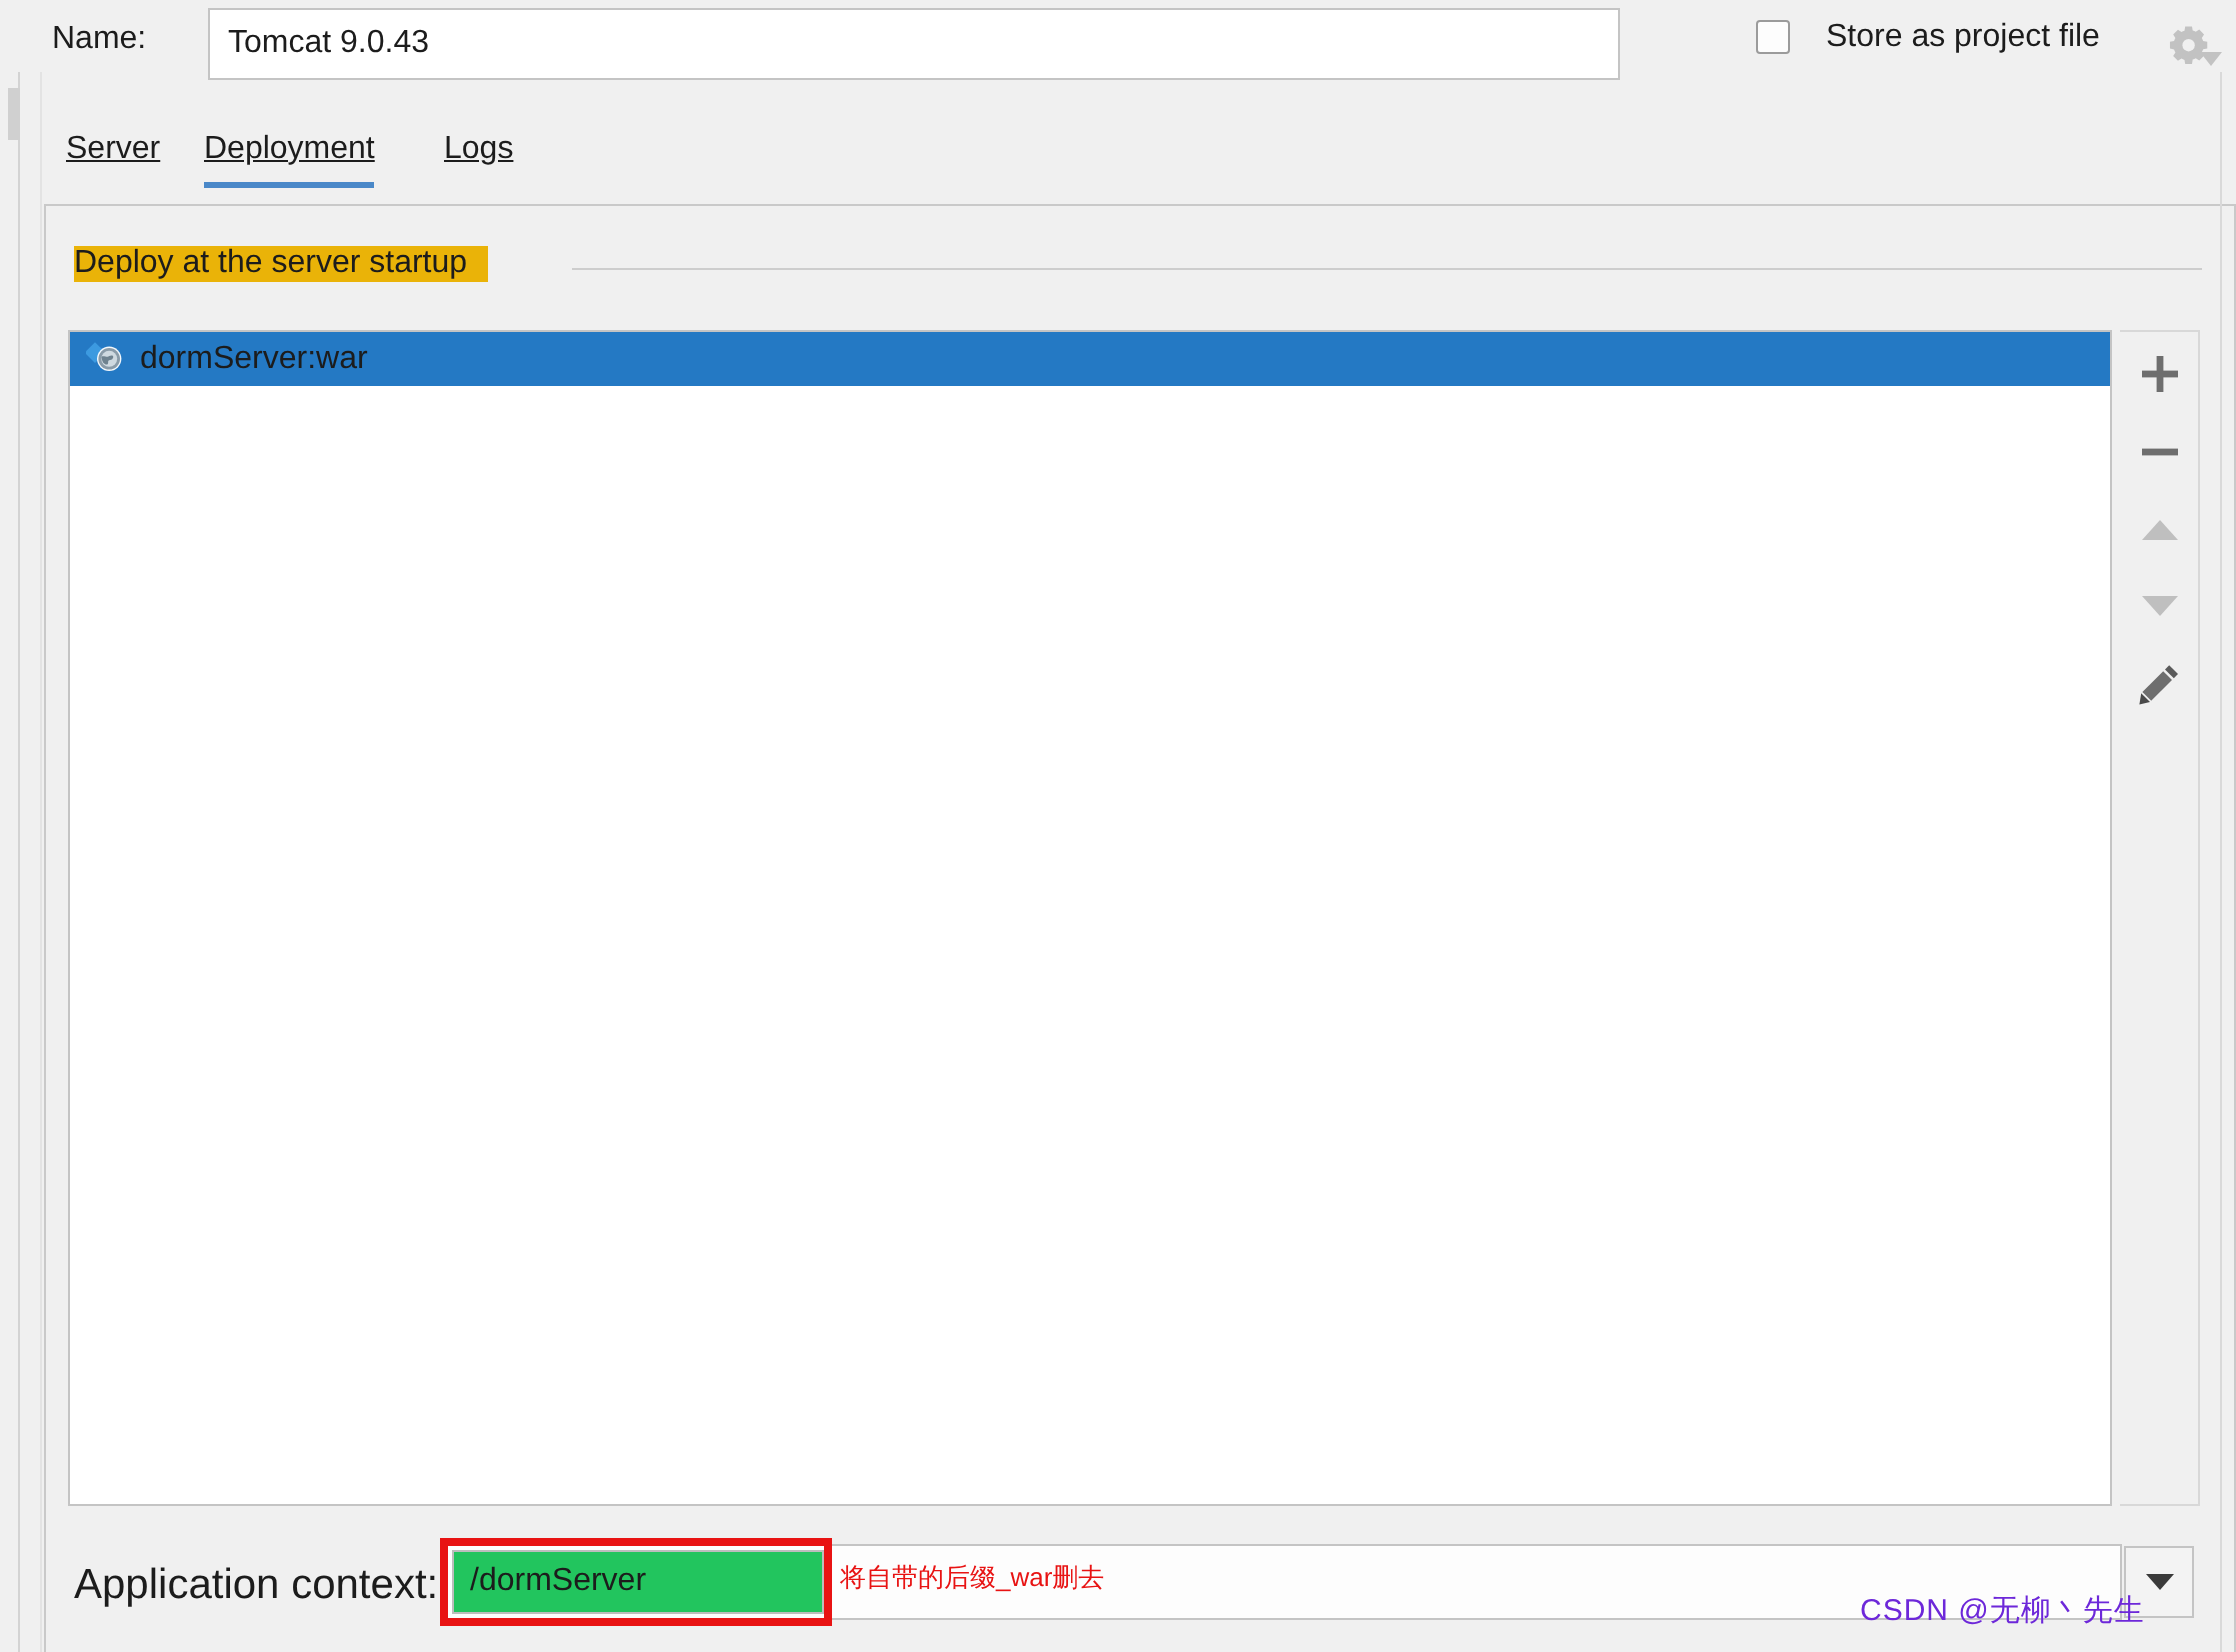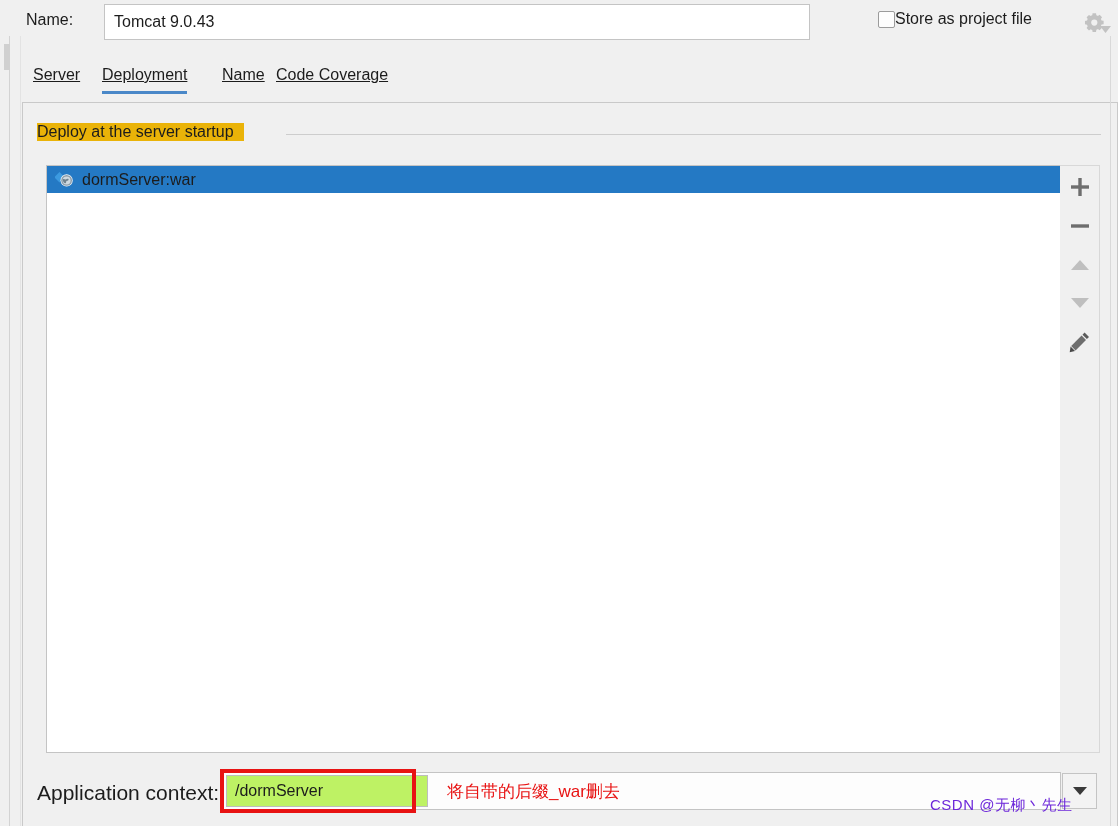--- a/index.html
+++ b/index.html
@@ -66,22 +66,22 @@
     font-size: 16px;
     color: #1c1c1c;
     padding: 0 9px;
     outline: none;
   }
 
   .store-wrap {
     position: absolute;
     left: 878px; top: 10px;
     display: flex;
-    align-items: flex-end;
-    gap: 0;
+    align-items: flex-start;
+    gap: 18px;
   }
   .cb {
     width: 17px; height: 17px;
     border: 1px solid #9b9b9b;
     background: #fdfdfd;
     border-radius: 2px;
     box-sizing: border-box;
     display: inline-block;
   }
   .store-label {
@@ -141,21 +141,21 @@
   .group-line {
     position: absolute;
     left: 286px; top: 134px;
     width: 815px; height: 1px;
     background: #cdcdcd;
   }
 
   
   .listbox {
     position: absolute;
-    left: 46px; top: 165px;
+    left: 34px; top: 165px;
     width: 1022px; height: 588px;
     background: #ffffff;
     border: 1px solid #c4c4c4;
     box-sizing: border-box;
     overflow: hidden;
   }
   .list-row {
     display: flex;
     align-items: center;
     height: 27px;
@@ -200,42 +200,42 @@
     position: absolute;
     left: 221px; top: 772px;
     width: 840px; height: 38px;
     background: #fdfdfd;
     border: 1px solid #c4c4c4;
     box-sizing: border-box;
   }
   .ctx-input {
     position: absolute;
     left: 226px; top: 775px;
-    width: 202px; height: 32px;
-    background: #bef264;
+    width: 186px; height: 32px;
+    background: #22c55e;
     border: 1px solid #bdbdbd;
     box-sizing: border-box;
     font-family: "Liberation Sans", sans-serif;
     font-size: 16px;
     color: #1c1c1c;
     padding: 0 8px;
     outline: none;
   }
   .red-box {
     position: absolute;
     left: 220px; top: 769px;
     width: 196px; height: 44px;
     border: 4px solid #e81313;
     box-sizing: border-box;
     pointer-events: none;
   }
   .annot {
     position: absolute;
-    left: 447px; top: 780px;
-    font-size: 17px;
+    left: 420px; top: 780px;
+    font-size: 13px;
     color: #e81313;
     white-space: nowrap;
   }
   .ctx-drop {
     position: absolute;
     left: 1062px; top: 773px;
     width: 35px; height: 36px;
     background: #f3f3f3;
     border: 1px solid #c4c4c4;
     box-sizing: border-box;
@@ -290,22 +290,21 @@
     </svg>
     <svg width="11" height="8" viewBox="0 0 11 8" style="position:absolute;left:17px;top:15px;">
       <path fill="#c2c2c2" d="M0 0h11L5.5 7z"></path>
     </svg>
   </div>
 </div>
 
 <div class="tabs">
   <div class="tab" style="left:11px">Server</div>
   <div class="tab sel" style="left:80px">Deployment</div>
-  <div class="tab" style="left:200px">Name</div>
-  <div class="tab" style="left:254px">Code Coverage</div>
+  <div class="tab" style="left:200px">Logs</div>
 </div>
 
 <div class="panel"></div>
 
 <div class="group-title">Deploy at the server startup</div>
 <div class="group-line"></div>
 
 <div class="listbox">
   <div class="list-row sel">
     <span>

